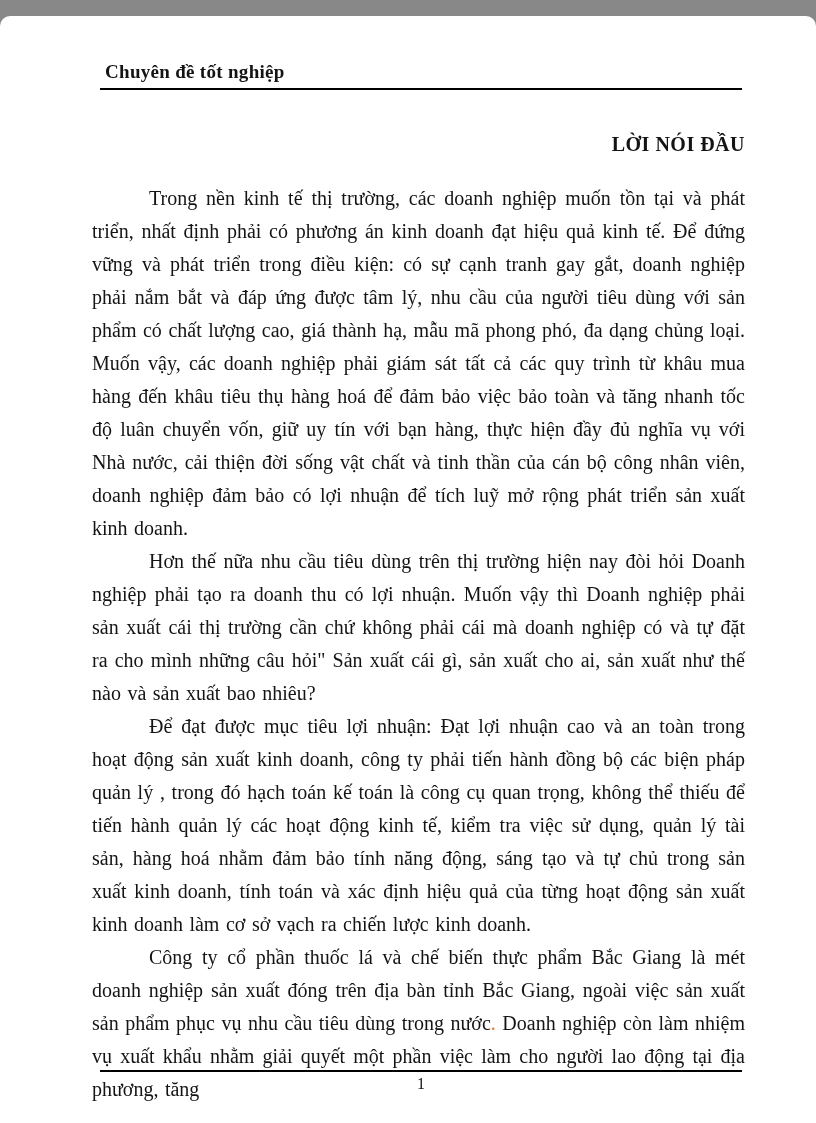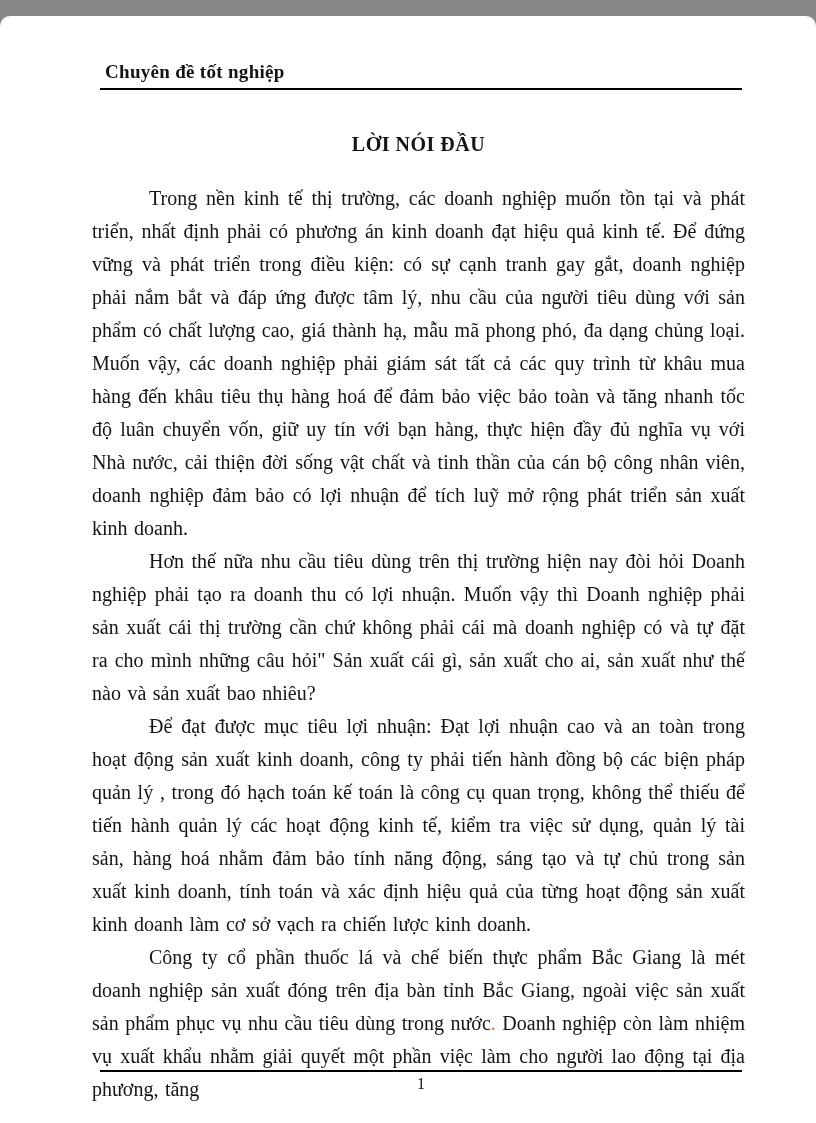--- a/index.html
+++ b/index.html
@@ -35,21 +35,21 @@
   }
   .content {
     position: absolute;
     left: 92px;
     right: 71px;
     top: 114px;
   }
   .doc-title {
     font-size: 20px;
     font-weight: bold;
-    text-align: center;
+    text-align: right;
     letter-spacing: 0.5px;
     line-height: 28px;
     margin-bottom: 24px;
   }
   .doc-paragraph {
     font-size: 20px;
     line-height: 33px;
     text-align: justify;
     text-indent: 57px;
     word-spacing: 1.5px;

